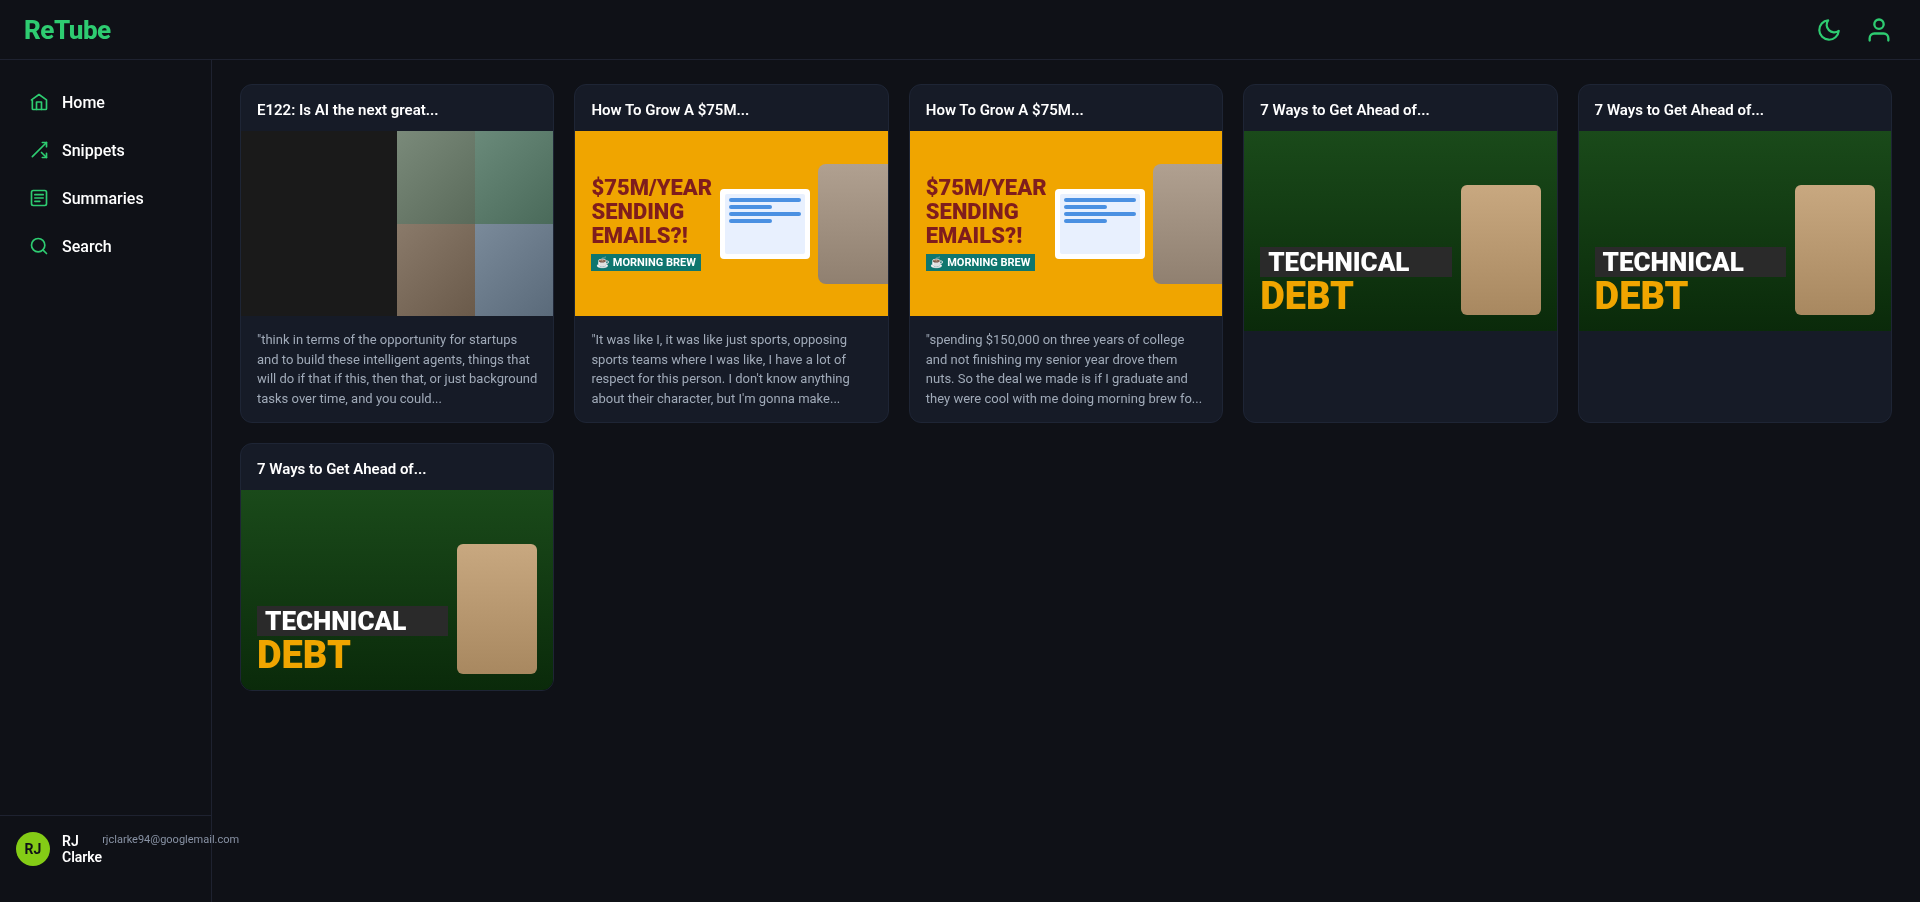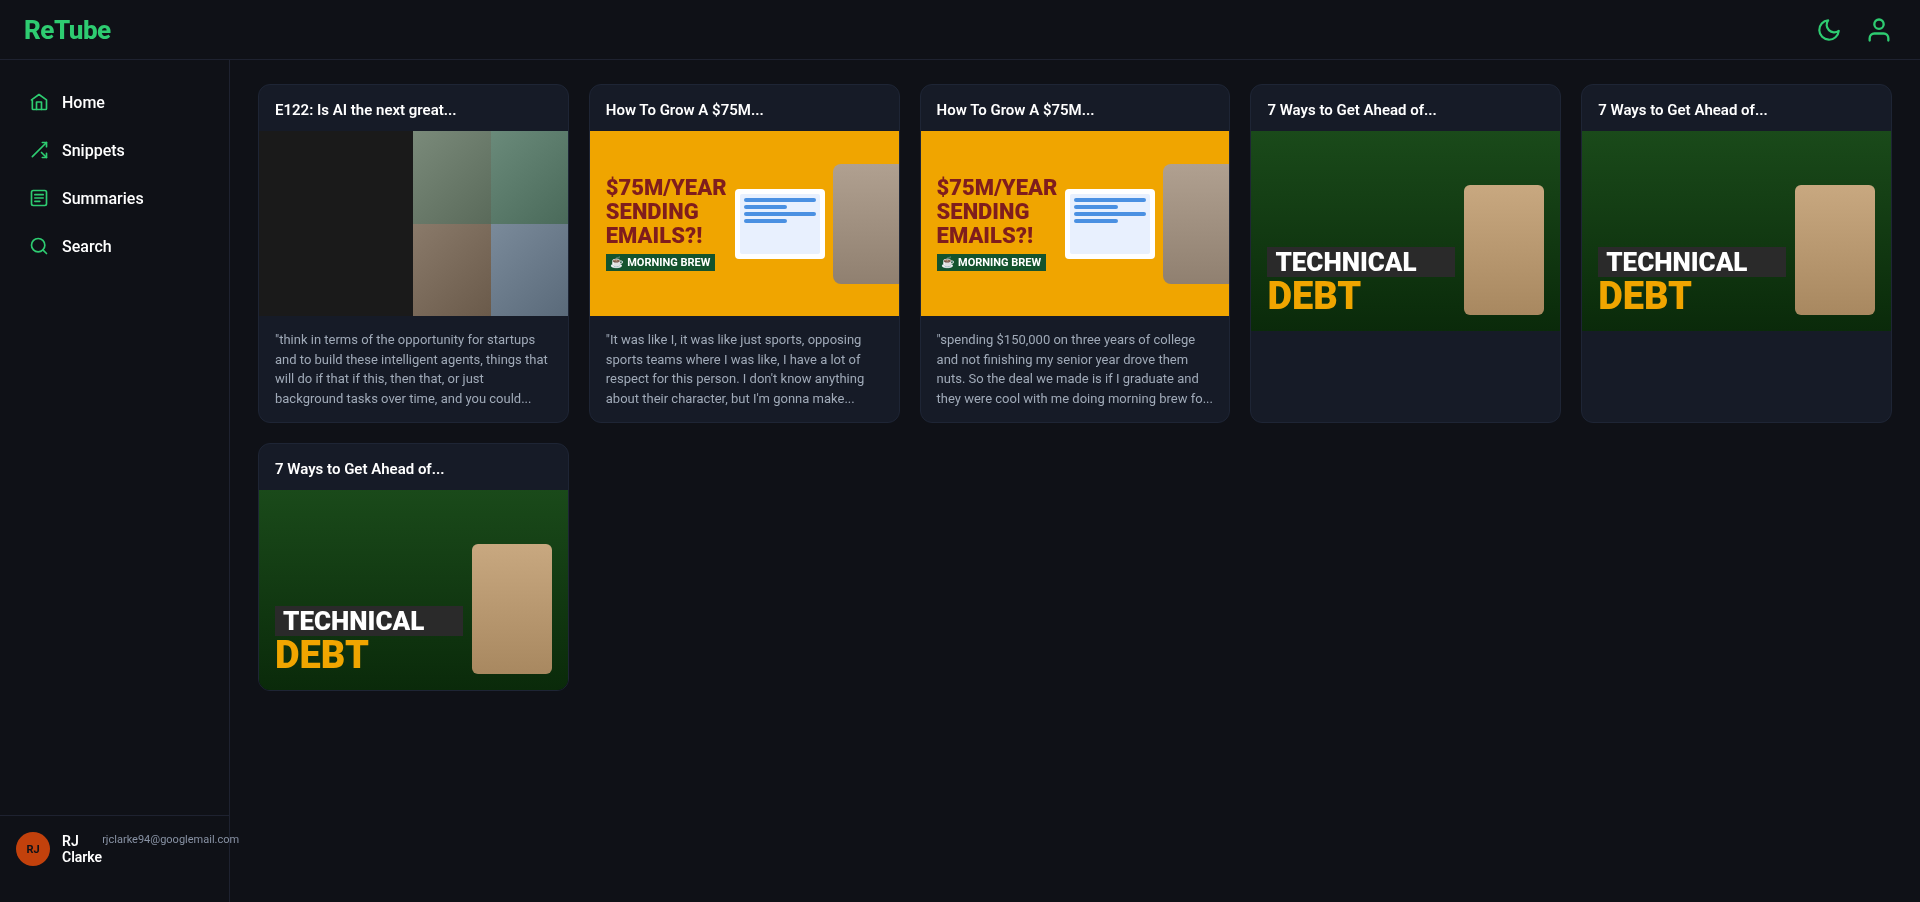--- a/index.html
+++ b/index.html
@@ -56,21 +56,21 @@
 
     
     .main-layout {
       display: flex;
       flex: 1;
       overflow: hidden;
     }
 
     
     .sidebar {
-      width: 230px;
+      width: 212px;
       background-color: #0f1117;
       display: flex;
       flex-direction: column;
       padding: 20px 0;
       flex-shrink: 0;
       border-right: 1px solid #1e2230;
     }
 
     .nav-items {
       flex: 1;
@@ -117,27 +117,27 @@
       align-items: center;
       gap: 12px;
       border-top: 1px solid #1e2230;
       margin-top: auto;
     }
 
     .user-avatar {
       width: 34px;
       height: 34px;
       border-radius: 50%;
-      background: #c2410c;
+      background: #84cc16;
       display: flex;
       align-items: center;
       justify-content: center;
       color: #0f1117;
       font-weight: 700;
-      font-size: 11px;
+      font-size: 14px;
       flex-shrink: 0;
     }
 
     .user-info {
       display: flex;
       flex-direction: row;
     }
 
     .user-name {
       font-size: 14px;
@@ -285,21 +285,21 @@
       line-height: 1.1;
       text-transform: uppercase;
     }
 
     .brew-sub {
       font-size: 11px;
       font-weight: 700;
       color: #000;
       margin-top: 6px;
       text-transform: uppercase;
-      background: #14532d;
+      background: #0f766e;
       color: white;
       padding: 2px 5px;
       display: inline-block;
     }
 
     .brew-mock-screen {
       width: 90px;
       height: 70px;
       background: #fff;
       border-radius: 4px;

